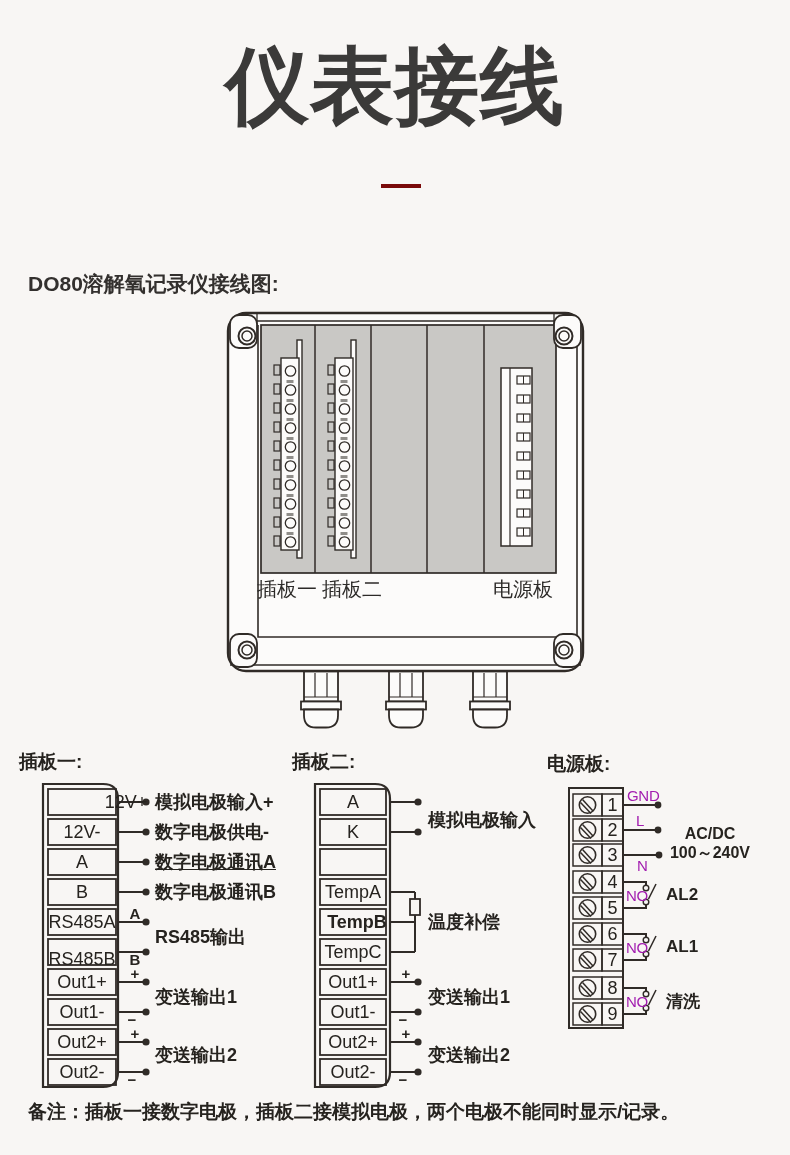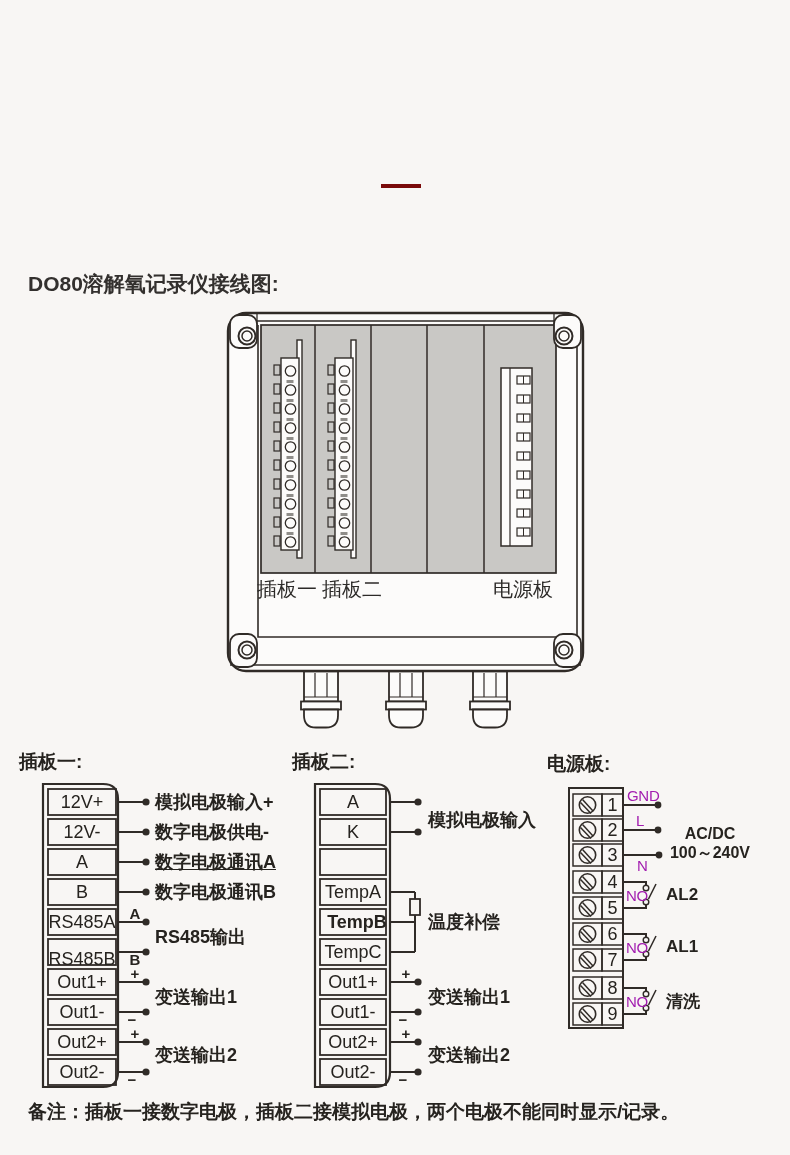--- a/index.html
+++ b/index.html
@@ -237,32 +237,33 @@
       </g>
       <g>
         <path d="M 623,988 H 646 V 991 M 623,1014 H 646 V 1011" fill="none"></path>
         <circle cx="646" cy="994" r="2.8" stroke-width="1.4"></circle>
           <circle cx="646" cy="1008" r="2.8" stroke-width="1.4"></circle>
         <line x1="648.5" y1="1005" x2="656" y2="990" stroke-width="1.6"></line>
       </g>
     </g>
   </svg>
 
+  <div class="title">仪表接线</div>
   <div class="divider"></div>
   <div class="caption">DO80溶解氧记录仪接线图:</div>
 
   <div class="abs devlabel" style="left:257px;top:589px;">插板一</div>
   <div class="abs devlabel" style="left:322px;top:589px;">插板二</div>
   <div class="abs devlabel" style="left:493px;top:589px;text-align:right;">电源板</div>
 
   <div class="abs heading" style="left:19px;top:762px;">插板一:</div>
   <div class="abs heading" style="left:292px;top:762px;">插板二:</div>
   <div class="abs heading" style="left:547px;top:764px;">电源板:</div>
 
-  <div class="cell" style="left:48px;top:789px;width:68px;height:26px;">12V+</div>
+  <div class="cell" style="left:48px;top:789px;width:68px;height:26px;padding-left:44px;">12V+</div>
   <div class="cell" style="left:48px;top:819px;width:68px;height:26px;">12V-</div>
   <div class="cell" style="left:48px;top:849px;width:68px;height:26px;">A</div>
   <div class="cell" style="left:48px;top:879px;width:68px;height:26px;">B</div>
   <div class="cell" style="left:48px;top:909px;width:68px;height:26px;">RS485A</div>
   <div class="cell" style="left:48px;top:939px;width:68px;height:40px;">RS485B</div>
   <div class="cell" style="left:48px;top:969px;width:68px;height:26px;">Out1+</div>
   <div class="cell" style="left:48px;top:999px;width:68px;height:26px;">Out1-</div>
   <div class="cell" style="left:48px;top:1029px;width:68px;height:26px;">Out2+</div>
   <div class="cell" style="left:48px;top:1059px;width:68px;height:26px;">Out2-</div>
 

